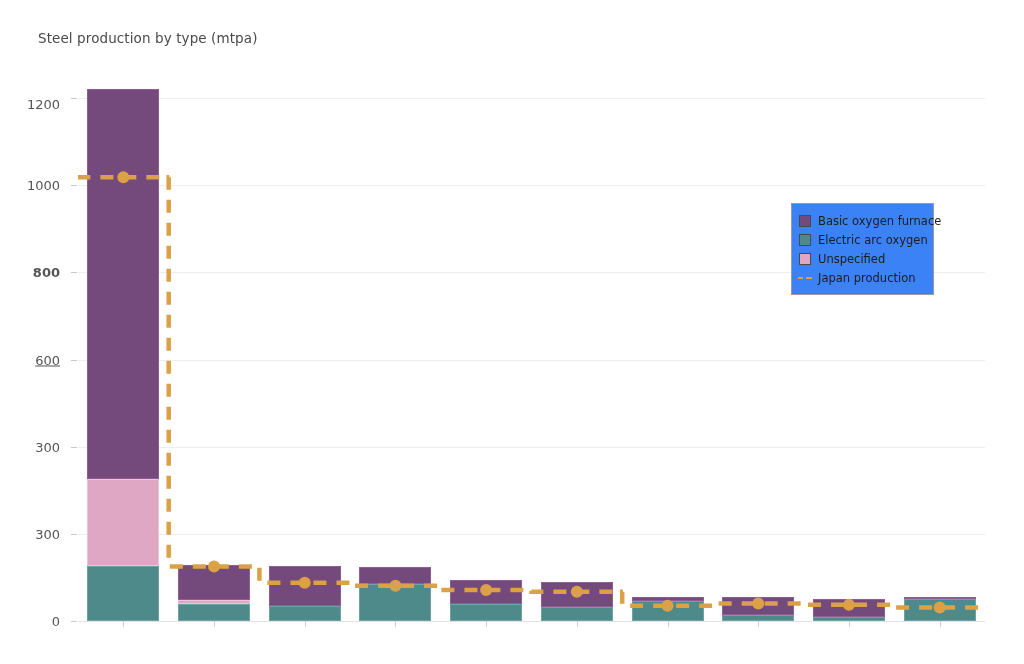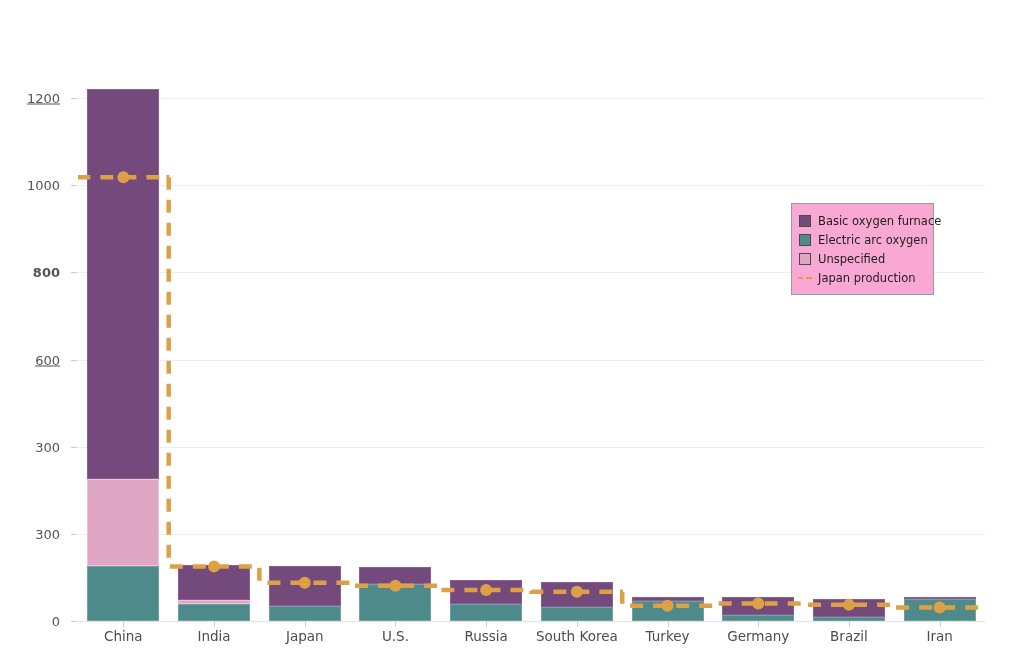--- a/index.html
+++ b/index.html
@@ -120,21 +120,21 @@
     top: 621px;
     width: 1px;
     height: 6px;
     background: #d0d0d0;
   }
   #legend {
     position: absolute;
     left: 791px;
     top: 203px;
     width: 143px;
-    background: #f9a8d4;
+    background: #3b82f6;
     border: 1px solid #9a9a9a;
     padding: 7px 8px 7px 7px;
     box-sizing: border-box;
   }
   .legend-row {
     display: flex;
     align-items: center;
     height: 19px;
   }
   .legend-swatch {
@@ -166,29 +166,30 @@
     font-size: 11.5px;
     color: #1d1d1d;
     white-space: nowrap;
   }
 </style>
 </head>
 <body>
 
 <div id="chart-root">
 
+  <div id="chart-title">Steel production by type (mtpa)</div>
 
   <div id="ytick-labels">
       <div class="ytick-label" style="top: 561px;">0</div>
       <div class="ytick-label" style="top: 473.833px;">300</div>
       <div class="ytick-label" style="top: 386.667px;">300</div>
       <div class="ytick-label" style="top: 299.5px; text-decoration: underline;">600</div>
       <div class="ytick-label" style="top: 212.333px; font-weight: bold;">800</div>
       <div class="ytick-label" style="top: 125.167px;">1000</div>
-      <div class="ytick-label" style="top: 38px; text-decoration: underline;">1200</div>
+      <div class="ytick-label" style="top: 44px;">1200</div>
     </div>
 
   <div id="plot-area">
     <div id="grid-layer">
         <div class="axis-baseline" style="top: 561px;"></div>
         <div class="gridline" style="top: 473.833px;"></div>
         <div class="gridline" style="top: 386.667px;"></div>
         <div class="gridline" style="top: 299.5px;"></div>
         <div class="gridline" style="top: 212.333px;"></div>
         <div class="gridline" style="top: 125.167px;"></div>
@@ -246,32 +247,20 @@
         <circle cx="317.45" cy="525.6975" r="6" fill="#DCA147"></circle>
         <circle cx="408.15000000000003" cy="530.0558333333333" r="6" fill="#DCA147"></circle>
         <circle cx="498.85" cy="531.7991666666667" r="6" fill="#DCA147"></circle>
         <circle cx="589.5500000000001" cy="545.7458333333333" r="6" fill="#DCA147"></circle>
         <circle cx="680.25" cy="543.5666666666667" r="6" fill="#DCA147"></circle>
         <circle cx="770.95" cy="544.8741666666667" r="6" fill="#DCA147"></circle>
         <circle cx="861.65" cy="547.4891666666666" r="6" fill="#DCA147"></circle>
       </svg>
   </div>
 
-  <div id="xtick-labels">
-      <div class="xtick-label" style="left: 45.35px;">China</div>
-      <div class="xtick-label" style="left: 136.05px;">India</div>
-      <div class="xtick-label" style="left: 226.75px;">Japan</div>
-      <div class="xtick-label" style="left: 317.45px;">U.S.</div>
-      <div class="xtick-label" style="left: 408.15px;">Russia</div>
-      <div class="xtick-label" style="left: 498.85px;">South Korea</div>
-      <div class="xtick-label" style="left: 589.55px;">Turkey</div>
-      <div class="xtick-label" style="left: 680.25px;">Germany</div>
-      <div class="xtick-label" style="left: 770.95px;">Brazil</div>
-      <div class="xtick-label" style="left: 861.65px;">Iran</div>
-    </div>
 
   <div id="legend">
     <div class="legend-row">
       <span class="legend-swatch seg-bof"></span>
       <span class="legend-label">Basic oxygen furnace</span>
     </div>
     <div class="legend-row">
       <span class="legend-swatch seg-eaf"></span>
       <span class="legend-label">Electric arc oxygen</span>
     </div>

